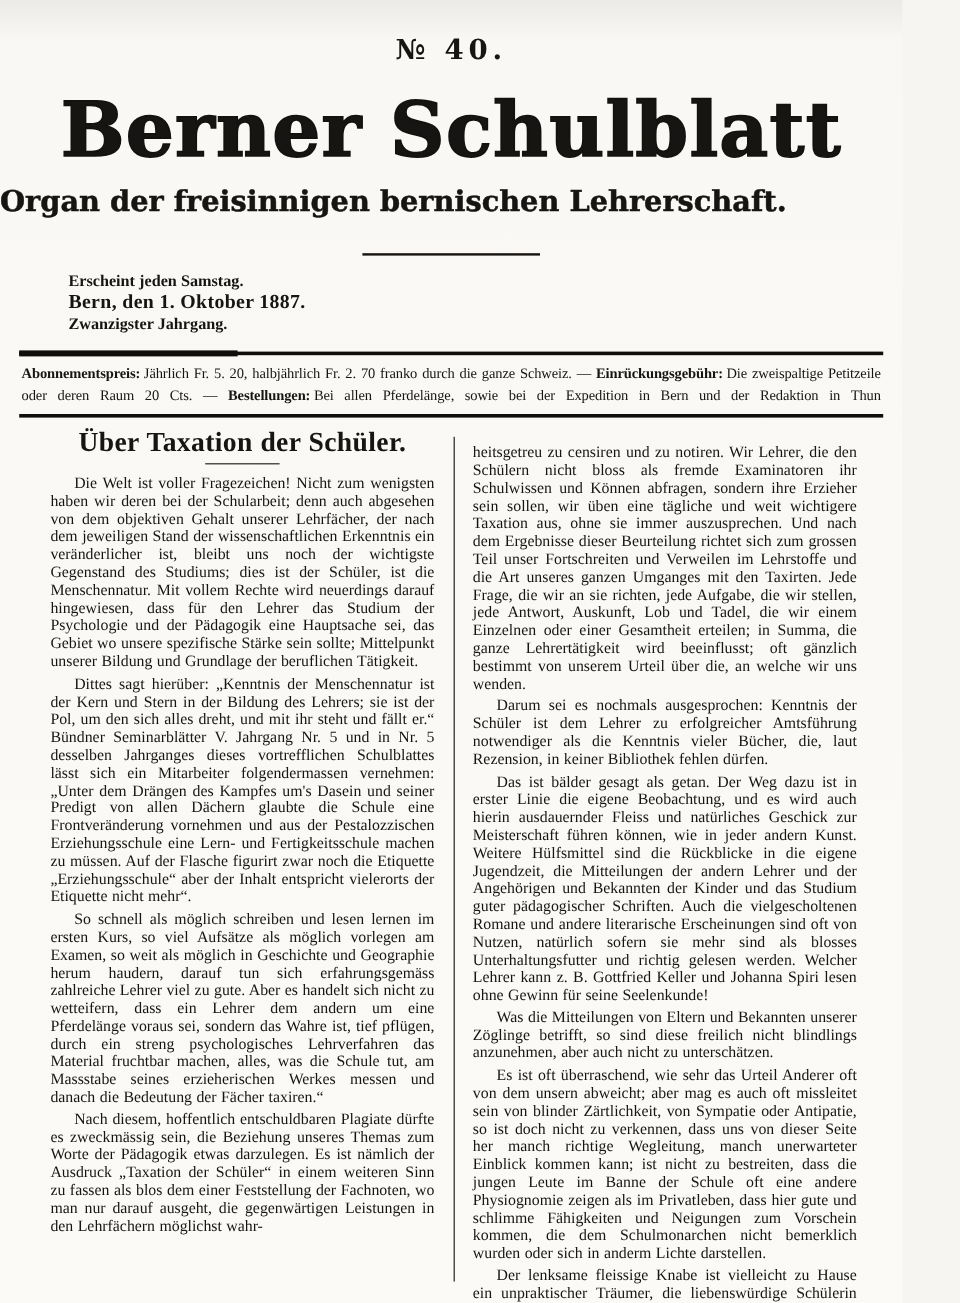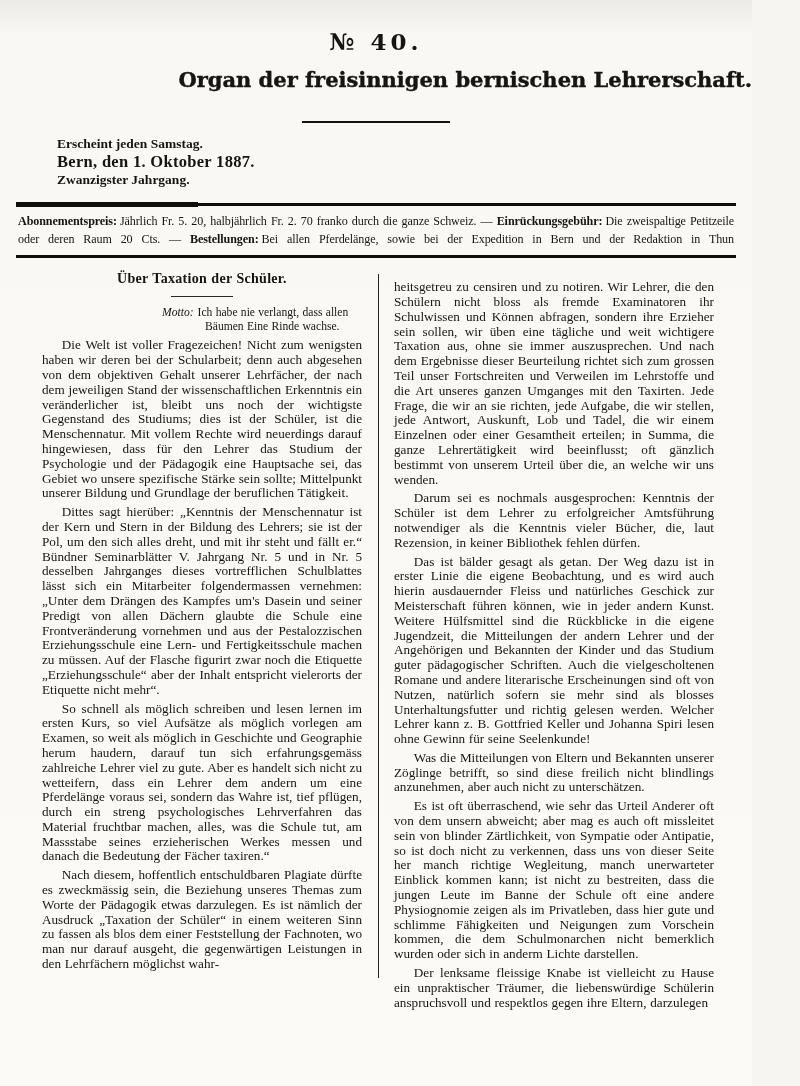--- a/index.html
+++ b/index.html
@@ -31,24 +31,24 @@
     font-family: "DejaVu Serif", serif;
     font-weight: bold;
     font-size: 63px;
     line-height: 66px;
     letter-spacing: 1px;
     -webkit-text-stroke: 1.4px #14120f;
     white-space: nowrap;
   }
   .paper-subtitle {
     margin-top: 12px;
-    text-align: right;
+    text-align: left;
     font-family: "DejaVu Serif", serif;
     font-weight: bold;
-    font-size: 21px;
+    font-size: 24px;
     -webkit-text-stroke: 0.4px #14120f;
   }
   .center-rule {
     width: 148px; height: 2px;
     background: #17130f;
     margin: 29px auto 0 auto;
   }
   .date-row {
     display: flex;
     align-items: baseline;
@@ -100,21 +100,21 @@
     width: 1px;
     height: 704px;
     background: #26221e;
     margin: 7px 11px 0 12px;
     flex: none;
   }
   .col-right { padding-top: 9px; }
   .article-title {
     margin: 5px 0 3px 0;
     text-align: center;
-    font-size: 14px;
+    font-size: 23px;
     font-weight: bold;
     letter-spacing: 0.3px;
   }
   .article-subtitle {
     text-align: center;
     font-size: 10.4px;
     letter-spacing: -0.15px;
     white-space: nowrap;
   }
   .sub-rule {
@@ -132,20 +132,21 @@
     text-align: left;
   }
   .motto-label { font-style: italic; padding-right: 4px; }
 </style>
 </head>
 <body>
 
 <div class="page">
 
   <div class="issue-number">№ 40.</div>
+  <div class="paper-title">Berner Schulblatt</div>
   <div class="paper-subtitle">Organ der freisinnigen bernischen Lehrerschaft.</div>
   <div class="center-rule"></div>
 
   <div class="date-row">
     <div class="date-cell date-left">Erscheint jeden Samstag.</div>
     <div class="date-cell date-mid">Bern, den 1. Oktober 1887.</div>
     <div class="date-cell date-right">Zwanzigster Jahrgang.</div>
   </div>
 
   <div class="rule-thick top"></div>
@@ -156,23 +157,20 @@
     <span><b>Bestellungen:</b><span>Bei allen Pferdelänge, sowie bei der Expedition in Bern und der Redaktion in Thun</span></span>
   </div>
 
   <div class="rule-thick bottom"></div>
 
   <div class="cols">
 
     <div class="col col-left">
       <h2 class="article-title">Über Taxation der Schüler.</h2>
       <div class="sub-rule"></div>
-      <div class="motto">
-        <span class="motto-label">Motto:</span><span>Ich habe nie verlangt, dass allen Bäumen Eine Rinde wachse.</span>
-      </div>
       <p>Die Welt ist voller Fragezeichen! Nicht zum wenigsten haben wir deren bei der Schularbeit; denn auch abgesehen von dem objektiven Gehalt unserer Lehrfächer, der nach dem jeweiligen Stand der wissenschaftlichen Erkenntnis ein veränderlicher ist, bleibt uns noch der wichtigste Gegenstand des Studiums; dies ist der Schüler, ist die Menschennatur. Mit vollem Rechte wird neuerdings darauf hingewiesen, dass für den Lehrer das Studium der Psychologie und der Pädagogik eine Hauptsache sei, das Gebiet wo unsere spezifische Stärke sein sollte; Mittelpunkt unserer Bildung und Grundlage der beruflichen Tätigkeit.</p>
       <p>Dittes sagt hierüber: „Kenntnis der Menschennatur ist der Kern und Stern in der Bildung des Lehrers; sie ist der Pol, um den sich alles dreht, und mit ihr steht und fällt er.“ Bündner Seminarblätter V. Jahrgang Nr. 5 und in Nr. 5 desselben Jahrganges dieses vortrefflichen Schulblattes lässt sich ein Mitarbeiter folgendermassen vernehmen: „Unter dem Drängen des Kampfes um's Dasein und seiner Predigt von allen Dächern glaubte die Schule eine Frontveränderung vornehmen und aus der Pestalozzischen Erziehungsschule eine Lern- und Fertigkeitsschule machen zu müssen. Auf der Flasche figurirt zwar noch die Etiquette „Erziehungsschule“ aber der Inhalt entspricht vielerorts der Etiquette nicht mehr“.</p>
       <p>So schnell als möglich schreiben und lesen lernen im ersten Kurs, so viel Aufsätze als möglich vorlegen am Examen, so weit als möglich in Geschichte und Geographie herum haudern, darauf tun sich erfahrungsgemäss zahlreiche Lehrer viel zu gute. Aber es handelt sich nicht zu wetteifern, dass ein Lehrer dem andern um eine Pferdelänge voraus sei, sondern das Wahre ist, tief pflügen, durch ein streng psychologisches Lehrverfahren das Material fruchtbar machen, alles, was die Schule tut, am Massstabe seines erzieherischen Werkes messen und danach die Bedeutung der Fächer taxiren.“</p>
       <p>Nach diesem, hoffentlich entschuldbaren Plagiate dürfte es zweckmässig sein, die Beziehung unseres Themas zum Worte der Pädagogik etwas darzulegen. Es ist nämlich der Ausdruck „Taxation der Schüler“ in einem weiteren Sinn zu fassen als blos dem einer Feststellung der Fachnoten, wo man nur darauf ausgeht, die gegenwärtigen Leistungen in den Lehrfächern möglichst wahr-</p>
     </div>
 
     <div class="col-divider"></div>
 
     <div class="col col-right">
       <p class="cont">heitsgetreu zu censiren und zu notiren. Wir Lehrer, die den Schülern nicht bloss als fremde Examinatoren ihr Schulwissen und Können abfragen, sondern ihre Erzieher sein sollen, wir üben eine tägliche und weit wichtigere Taxation aus, ohne sie immer auszusprechen. Und nach dem Ergebnisse dieser Beurteilung richtet sich zum grossen Teil unser Fortschreiten und Verweilen im Lehrstoffe und die Art unseres ganzen Umganges mit den Taxirten. Jede Frage, die wir an sie richten, jede Aufgabe, die wir stellen, jede Antwort, Auskunft, Lob und Tadel, die wir einem Einzelnen oder einer Gesamtheit erteilen; in Summa, die ganze Lehrertätigkeit wird beeinflusst; oft gänzlich bestimmt von unserem Urteil über die, an welche wir uns wenden.</p>

